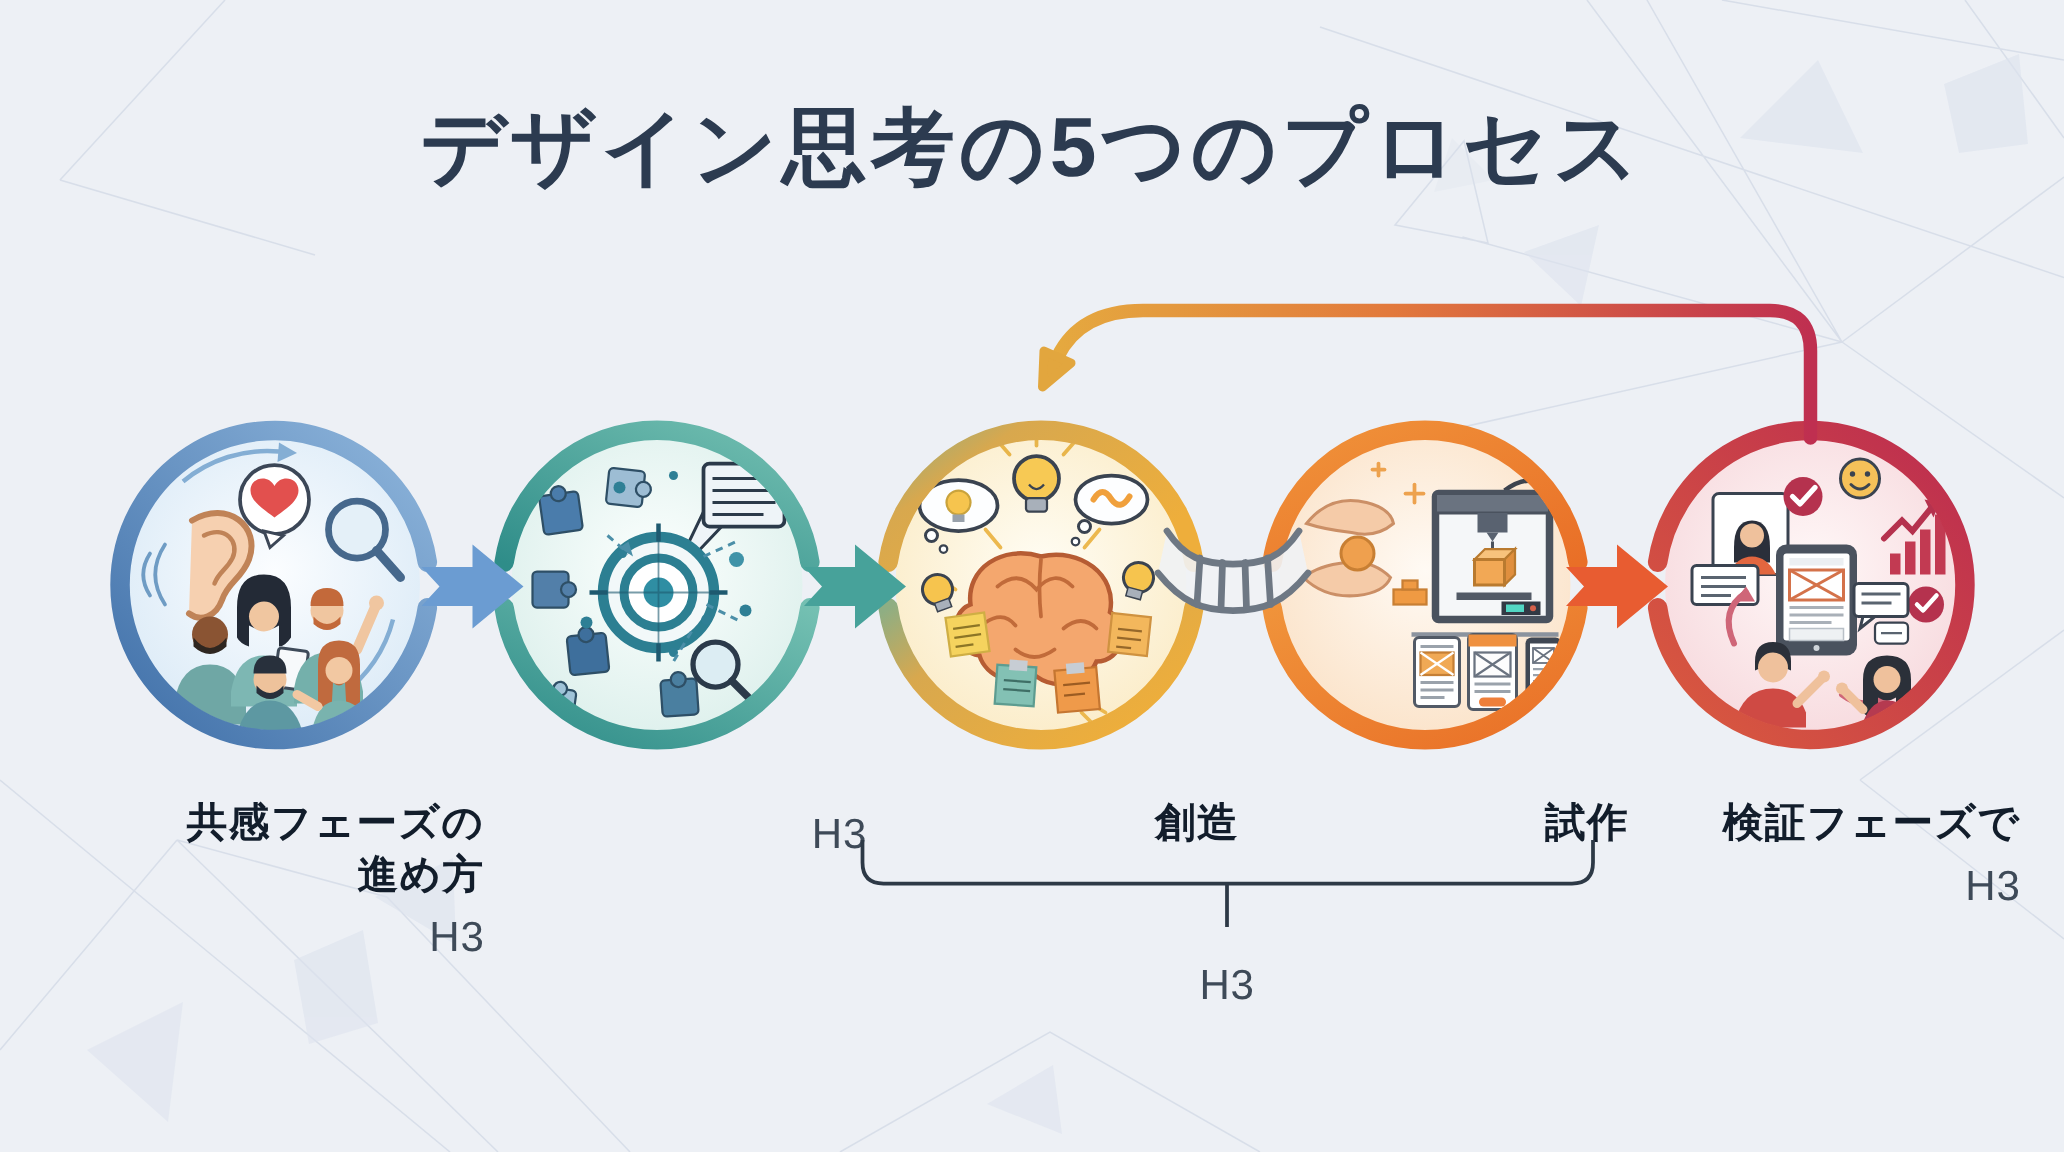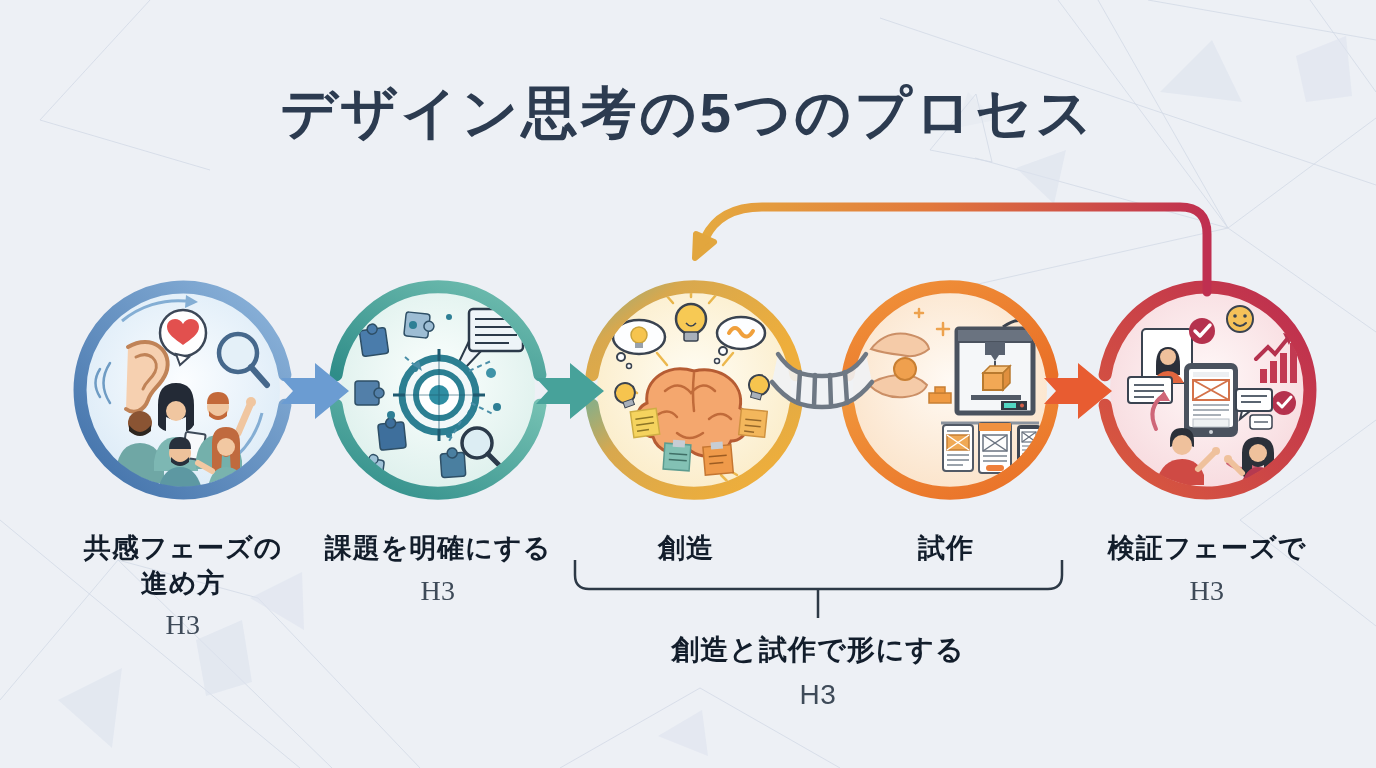--- a/index.html
+++ b/index.html
@@ -1,25 +1,25 @@
 <!DOCTYPE html>
 <html><head>
 <meta charset="utf-8">
 <style>
   html,body{margin:0;padding:0;background:#e4e7ee;}
   .stage{position:relative;width:1376px;height:768px;background:#edf0f5;overflow:hidden;
          font-family:"Liberation Sans","DejaVu Sans",sans-serif;}
   .bg,.overlay{position:absolute;left:0;top:0;width:1376px;height:768px;pointer-events:none;}
   .overlay{z-index:5;}
-  .title{position:absolute;left:0;right:0;top:60px;margin:16px;text-align:center;
+  .title{position:absolute;left:0;right:0;top:60px;margin:1px;text-align:center;
          font-size:56px;font-weight:700;letter-spacing:3px;color:#2c3b50;z-index:3;}
   .circle{position:absolute;top:273px;width:234px;height:234px;z-index:2;}
   .c1{left:66px;}.c2{left:321px;}.c3{left:577px;}.c4{left:833px;}.c5{left:1090px;}
-  .step-label{position:absolute;top:531px;width:280px;text-align:center;z-index:4;
-              color:#121d2b;font-size:27px;font-weight:700;line-height:1.28;letter-spacing:1px;font-family:Liberation Serif, serif;}
+  .step-label{position:absolute;top:531px;width:280px;text-align:right;z-index:4;
+              color:#121d2b;font-size:27px;font-weight:700;line-height:1.28;letter-spacing:1px;}
   .sl1{left:43px;}.sl2{left:298px;}.sl3{left:546px;}.sl4{left:806px;}.sl5{left:1067px;}
   .step-label span{display:block;}
   .h3{font-size:28px;font-weight:400;color:#3e4a58;margin-top:7px;letter-spacing:.5px;}
   .bracket-label{position:absolute;left:568px;top:631px;width:500px;text-align:center;z-index:4;
                  color:#121d2b;font-size:28px;font-weight:700;letter-spacing:1px;}
   .bracket-label span{display:block;}
   .bracket-label .h3{margin-top:10px;}
 </style>
 </head>
 <body>
@@ -544,34 +544,32 @@
       <path d="M818,589 V618"></path>
     </g>
   </svg>
 
   <div class="step-label sl1">
     <span>共感フェーズの</span>
     <span>進め方</span>
     <span class="h3">H3</span>
   </div>
   <div class="step-label sl2">
-    <span>課題を明確にする</span>
     <span class="h3">H3</span>
   </div>
   <div class="step-label sl4">
     <span>試作</span>
     <span></span>
   </div>
   <div class="step-label sl3">
     <span>創造</span>
     <span></span>
   </div>
   <div class="step-label sl5">
     <span>検証フェーズで</span>
     <span class="h3">H3</span>
   </div>
 
   <div class="bracket-label">
-    <span>創造と試作で形にする</span>
     <span class="h3">H3</span>
   </div>
 
 </div>
 
 </body></html>

